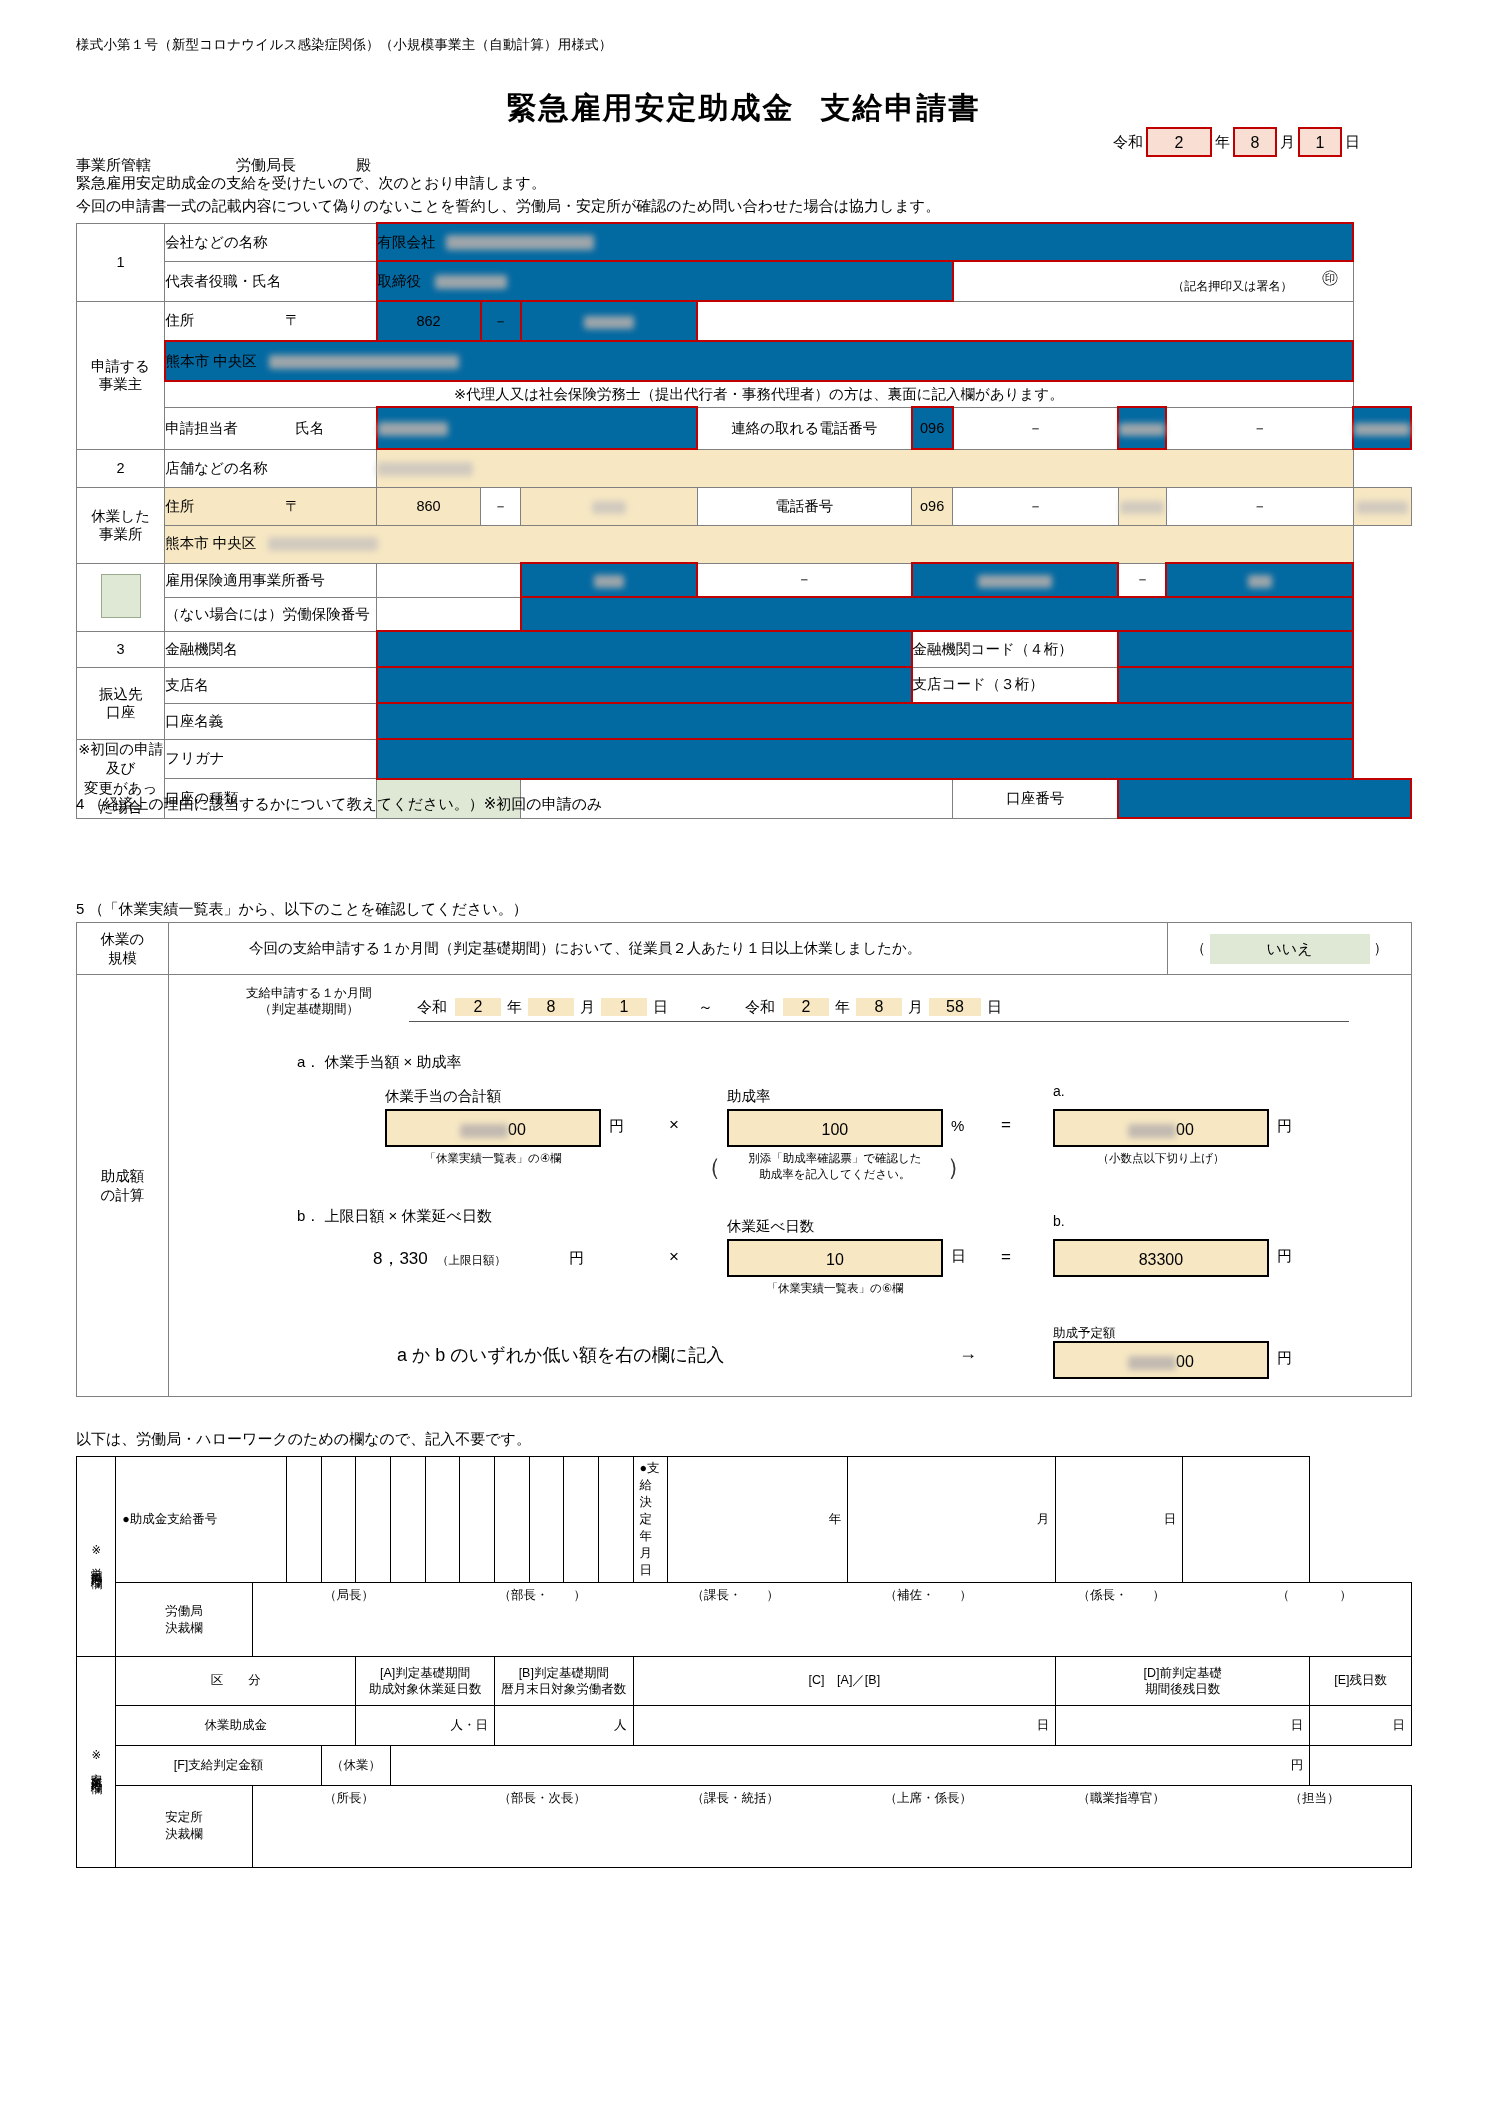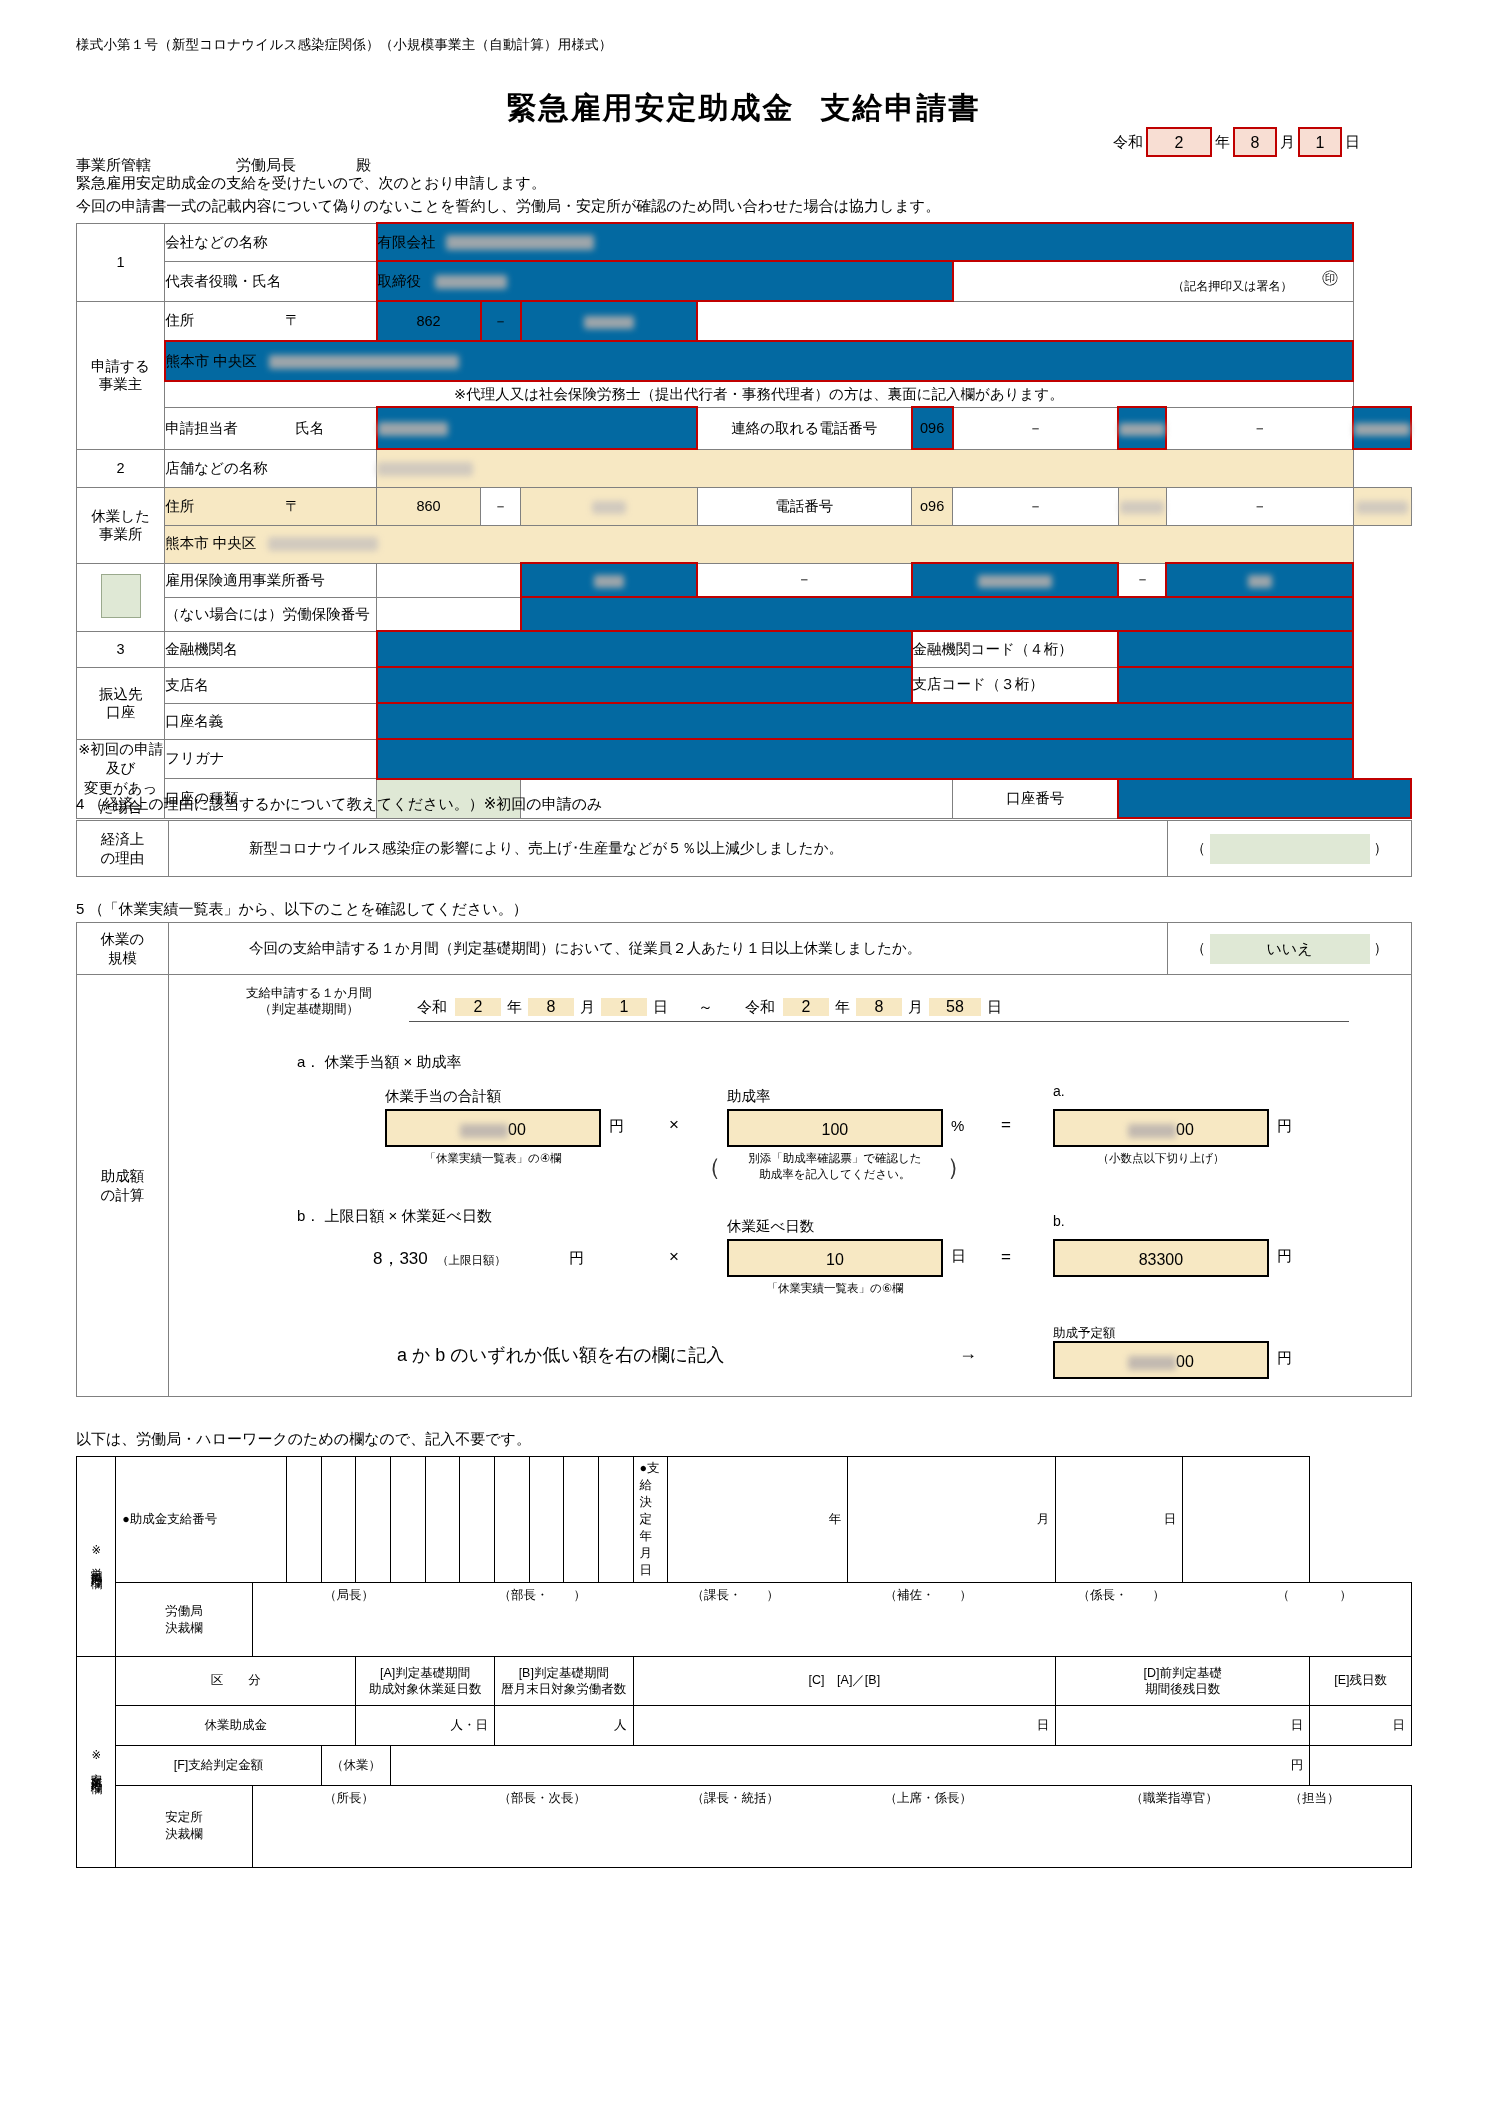--- a/index.html
+++ b/index.html
@@ -310,43 +310,20 @@
       <td colspan="2" class="gin"></td>
       <td colspan="3"></td>
       <td class="center">口座番号</td>
       <td colspan="3" class="rin"></td>
     </tr>
   </tbody>
     </table>
 
   <div class="abs" id="sec4title">4 （経済上の理由に該当するかについて教えてください。）※初回の申請のみ</div>
 
-  <table class="tbl" style="left:76px; top:820px; width:1336px;">
-    <colgroup>
-        <col style="width:92px">
-        <col style="width:1000px">
-        <col style="width:244px">
-      </colgroup>
-    <tbody>
-        <tr style="height:56px;">
-      <td class="sectname">
-        <div>経済上</div>
-        <div>の理由</div>
-      </td>
-      <td class="cellpad" style="padding-left:80px;">新型コロナウイルス感染症の影響により、売上げ･生産量などが５％以上減少しましたか。</td>
-      <td>
-        <div style="display:flex;align-items:center;justify-content:center;height:100%;">
-          <span style="padding:0 4px;">（</span>
-          <span class="gin center" style="width:160px;height:30px;line-height:30px;"></span>
-          <span style="padding:0 4px;">）</span>
-        </div>
-      </td>
-    </tr>
-  </tbody>
-    </table>
 
   <div class="abs" id="sec5title">5 （「休業実績一覧表」から、以下のことを確認してください。）</div>
 
   <table class="tbl" style="left:76px; top:922px; width:1336px;">
     <colgroup>
         <col style="width:92px">
         <col style="width:1000px">
         <col style="width:244px">
       </colgroup>
     <tbody>
@@ -562,21 +539,21 @@
       <td class="center">
         <div>安定所</div>
         <div>決裁欄</div>
       </td>
       <td colspan="17" style="position:relative;">
         <div class="abs" style="left:0; top:4px; width:100%; display:flex;">
           <span style="flex:1;text-align:center;">（所長）</span>
           <span style="flex:1;text-align:center;">（部長・次長）</span>
           <span style="flex:1;text-align:center;">（課長・統括）</span>
           <span style="flex:1;text-align:center;">（上席・係長）</span>
-          <span style="flex:1;text-align:right;">（職業指導官）</span>
+          <span style="flex:1;text-align:center;">（職業指導官）</span>
           <span style="flex:1;text-align:center;">（担当）</span>
         </div>
       </td>
     </tr>
   </tbody>
     </table>
 
 </div>
 
 </body></html>

